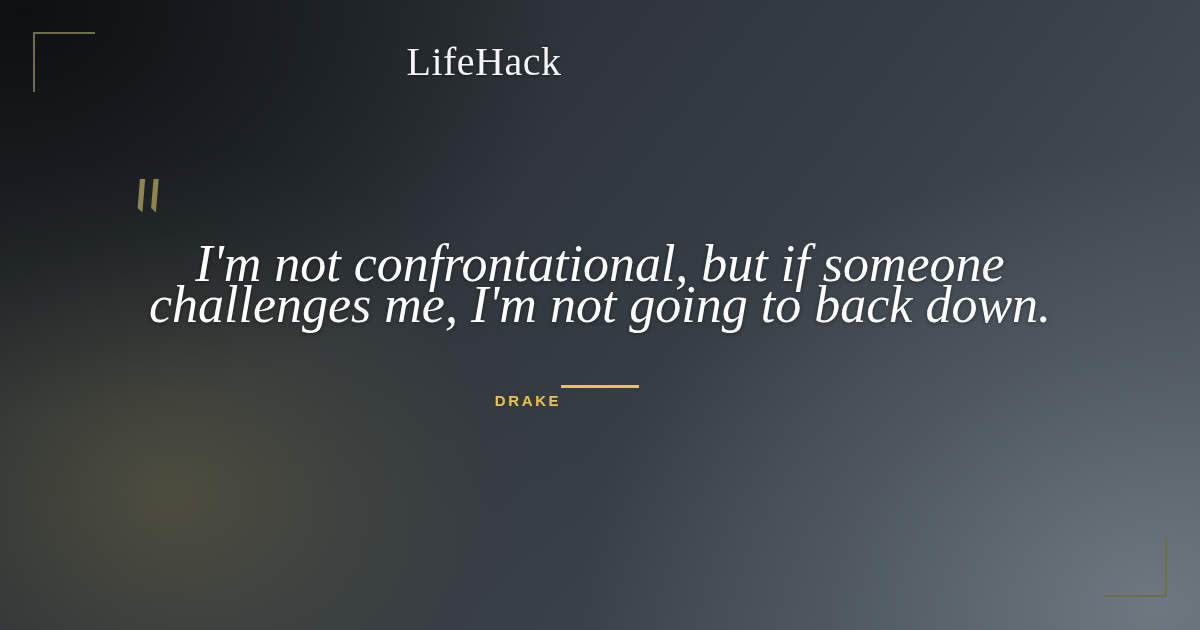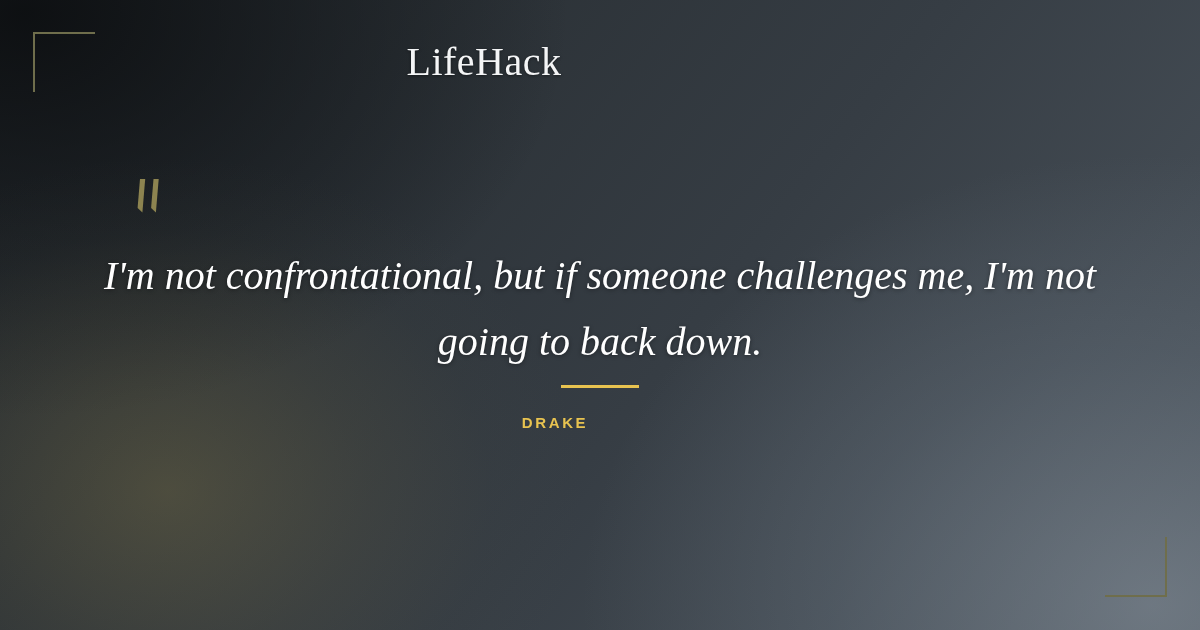--- a/index.html
+++ b/index.html
@@ -66,49 +66,48 @@
 
   
   #quote-text {
     position: absolute;
     left: 100px;
     top: 243px;
     width: 1000px;
     text-align: center;
     font-family: "Liberation Serif", "DejaVu Serif", serif;
     font-style: italic;
-    font-size: 40px;
-    line-height: 66px;
+    font-size: 52px;
+    line-height: 41px;
     color: #ffffff;
     text-shadow: 0 1px 4px rgba(0,0,0,0.40);
   }
 
   
   #divider {
     position: absolute;
     left: 561px;
     top: 385px;
     width: 78px;
     height: 3px;
     background: #e8c350;
   }
 
   
   #author {
     position: absolute;
     left: 0;
-    top: 414px;
+    top: 392px;
     width: 1056px;
     text-align: center;
     font-family: "Liberation Sans", sans-serif;
     font-size: 15px;
     font-weight: 700;
     letter-spacing: 2.6px;
     color: #e8c350;
-    padding-left: 27px;
   }
 </style>
 </head>
 <body>
 
 <div id="card">
 
   <div class="corner corner-tl"></div>
   <div class="corner corner-br"></div>
 

